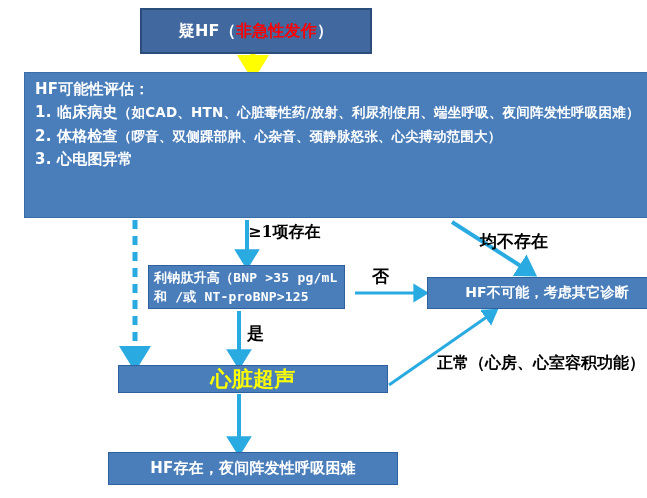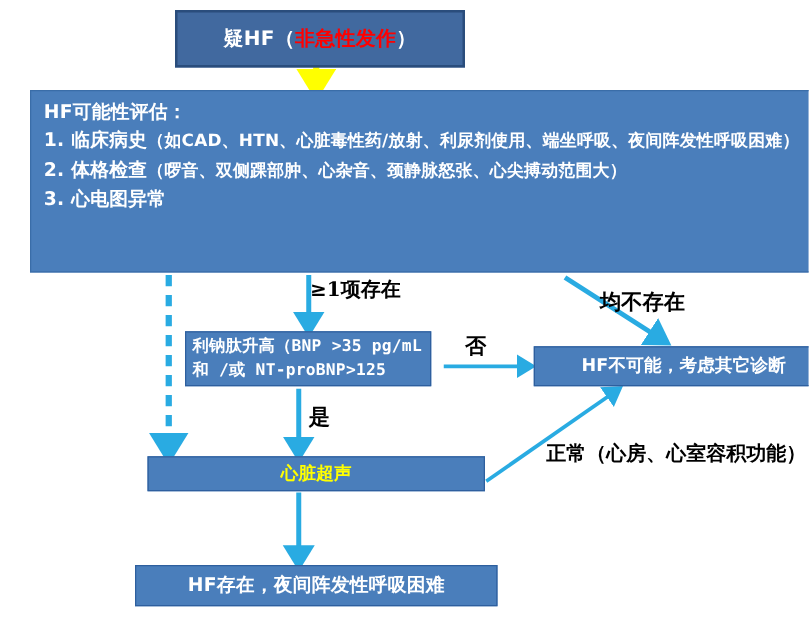--- a/index.html
+++ b/index.html
@@ -103,21 +103,21 @@
     font-size: 14px;
     justify-content: center;
   }
 
   
   #box-echo {
     left: 118px;
     top: 365px;
     width: 270px;
     height: 28px;
-    font-size: 14px;
+    font-size: 21px;
     justify-content: center;
     color: #ffff00;
   }
 
   
   #box-final {
     left: 108px;
     top: 452px;
     width: 290px;
     height: 33px;

